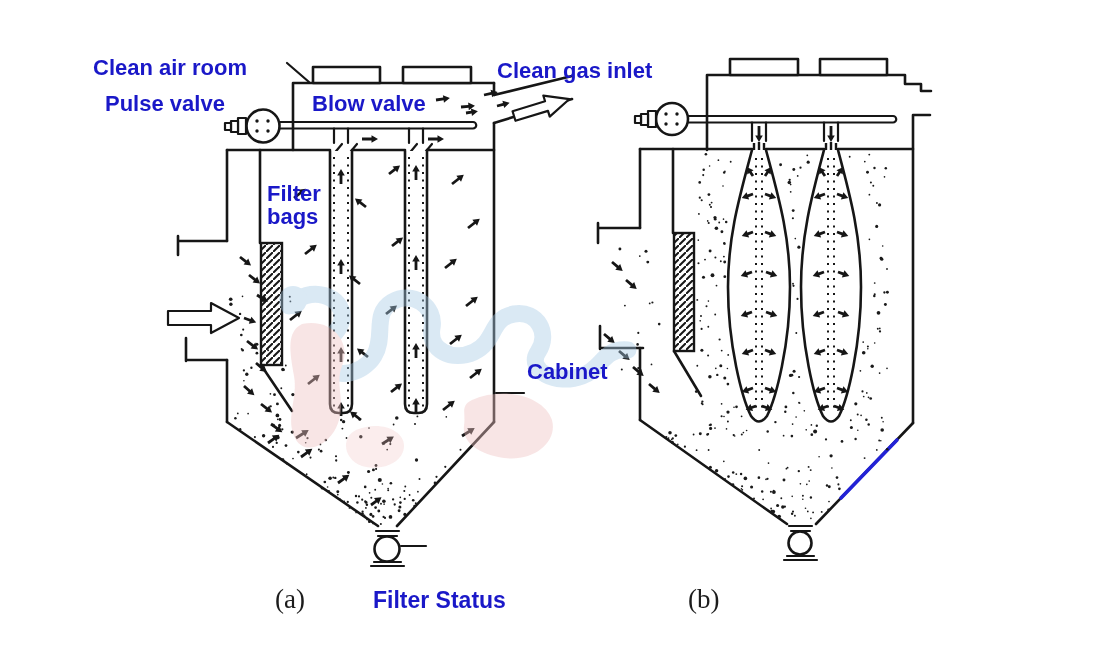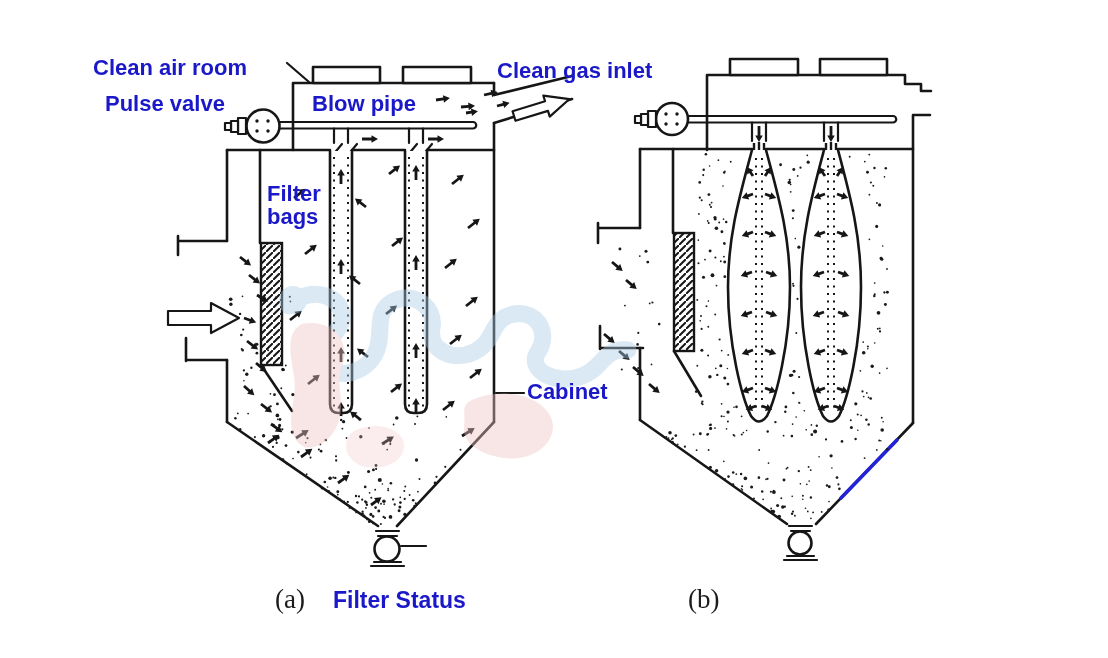--- a/index.html
+++ b/index.html
@@ -4,21 +4,21 @@
 <style>
   html,body{margin:0;padding:0;background:#fff;}
   .stage{position:relative;width:1108px;height:658px;background:#ffffff;overflow:hidden;
          font-family:"Liberation Sans",sans-serif;}
   .stage svg{position:absolute;left:0;top:0;z-index:1;}
   .lbl{position:absolute;z-index:2;font-weight:bold;font-size:22px;line-height:23px;
        color:var(--label-blue,#1a18c8);white-space:pre-line;}
   .cap-marker{position:absolute;z-index:2;font-family:"Liberation Serif",serif;
        font-size:27px;color:#1c1c1c;}
   .cap-text{position:absolute;z-index:2;font-weight:bold;font-size:23px;
-       color:var(--label-blue,#1a18c8);}
+       color:var(--label-blue,#1a18c8);margin-left:40px;}
   .wm-text{position:absolute;z-index:0;left:460px;top:314px;font-weight:bold;font-size:40px;
        letter-spacing:7px;color:#c9ced4;opacity:.6;}
   .ln{stroke:#161616;stroke-width:2.6;fill:none;stroke-linecap:round;stroke-linejoin:round;}
   .lnw{stroke:#161616;stroke-width:2.6;fill:#ffffff;stroke-linecap:round;stroke-linejoin:round;}
   .thin{stroke-width:2.2;}
   .dotln{stroke:#161616;stroke-width:2;fill:none;stroke-dasharray:2,5.5;}
   .clamp{stroke:#161616;stroke-width:2.4;fill:none;}
   .blu{stroke:var(--hl-blue,#2222d6);stroke-width:3.6;fill:none;stroke-linecap:round;}
 </style>
 </head>
@@ -666,22 +666,22 @@
       <path d="M289,306 C310,284 344,296 342,318 C340,338 314,344 322,362 C330,380 362,376 374,356 C386,336 372,314 392,302 C412,290 436,306 432,328 C428,350 452,362 474,352 C496,342 490,318 514,314 C538,310 550,334 538,352 C526,370 556,386 582,376 C604,368 602,348 628,350" stroke="#a8cbe6" stroke-width="17" fill="none" stroke-linecap="round"></path>
       <circle cx="293" cy="300" r="14" fill="#a8cbe6"></circle>
       <path d="M302,324 C332,318 352,342 342,366 C334,386 348,404 336,428 C326,448 302,456 294,436 C286,416 298,398 294,376 C290,352 286,332 302,324 Z" fill="#efc2c2"></path>
       <path d="M472,400 C504,386 544,396 552,420 C558,442 534,462 504,458 C478,454 462,442 464,426 C466,412 460,406 472,400 Z" fill="#efc2c2"></path>
       <path d="M356,430 C380,420 404,430 404,446 C404,462 382,472 362,466 C344,460 340,438 356,430 Z" fill="#efc2c2" opacity="0.7"></path>
     </g>
   </svg>
 
   <div class="lbl" style="left:93px;top:56px">Clean air room</div>
   <div class="lbl" style="left:105px;top:92px">Pulse valve</div>
-  <div class="lbl" style="left:312px;top:92px">Blow pipe</div>
+  <div class="lbl" style="left:312px;top:92px">Blow valve</div>
   <div class="lbl" style="left:497px;top:59px">Clean gas inlet</div>
   <div class="lbl" style="left:267px;top:182px">Filter
 bags</div>
-  <div class="lbl" style="left:527px;top:380px">Cabinet</div>
+  <div class="lbl" style="left:527px;top:360px">Cabinet</div>
 
   <div class="cap-marker" style="left:275px;top:584px">(a)</div>
   <div class="cap-text" style="left:333px;top:587px">Filter Status</div>
   <div class="cap-marker" style="left:688px;top:584px">(b)</div>
 </div>
 
 </body></html>

